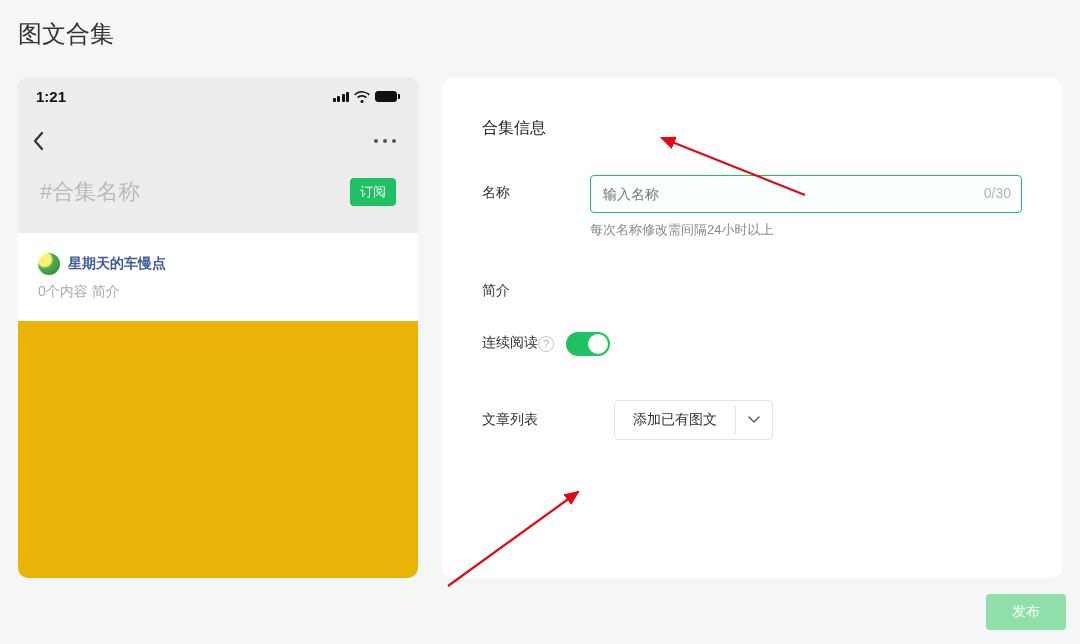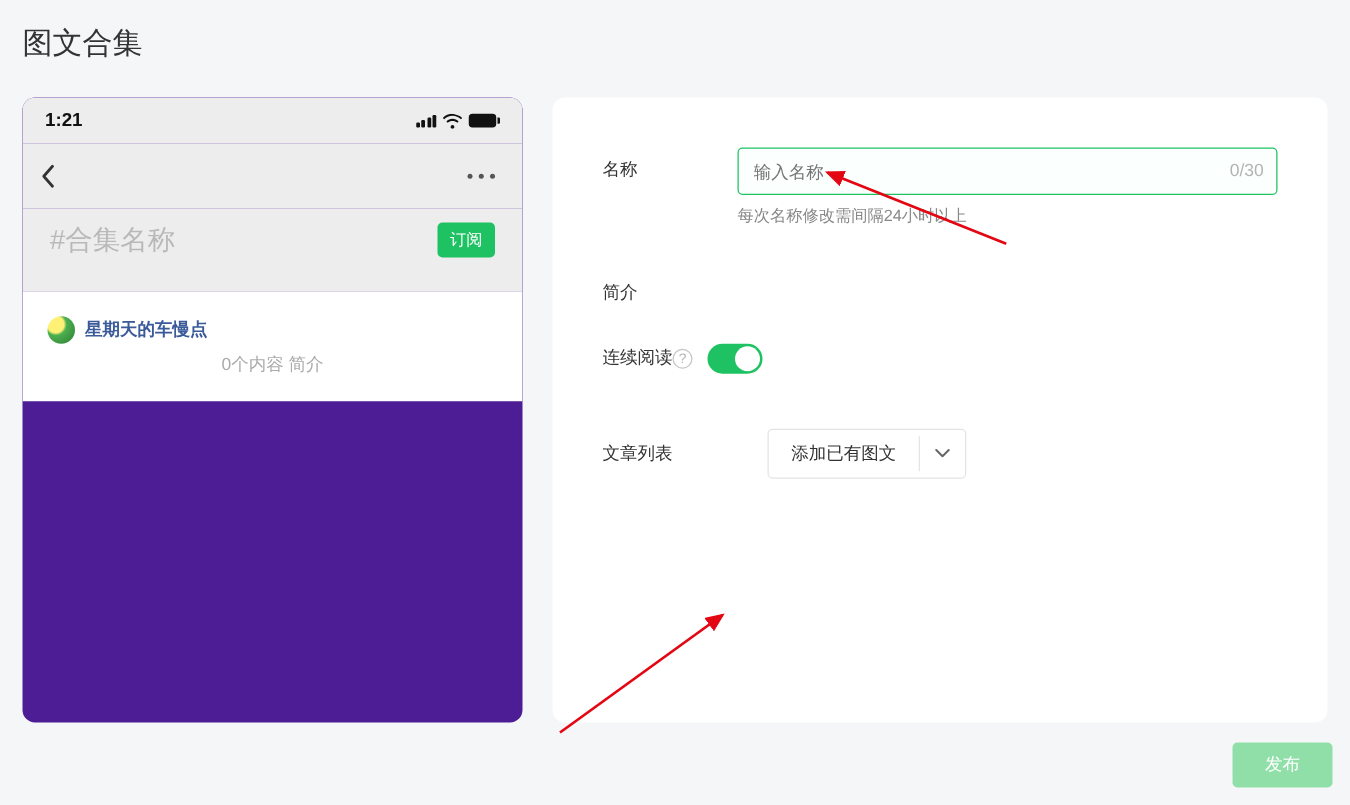--- a/index.html
+++ b/index.html
@@ -22,21 +22,21 @@
       font-weight: 400;
     }
     .content-wrap {
       display: flex;
       gap: 24px;
       padding: 28px 18px 0 18px;
     }
     
     .phone-preview {
       width: 400px;
-      background: #4c1d95;
+      background: #eab308;
       border-radius: 10px;
       flex-shrink: 0;
       overflow: hidden;
     }
     .phone-topbar {
       background: #ededee;
       padding: 10px 18px 10px 18px;
       display: flex;
       align-items: center;
       justify-content: space-between;
@@ -121,21 +121,20 @@
       color: #fff;
       font-size: 13px;
       border: none;
       border-radius: 4px;
       padding: 5px 10px;
       cursor: pointer;
     }
     .preview-body {
       padding: 20px 20px;
       background: #fff;
-      text-align: center;
     }
     .author-row {
       display: flex;
       align-items: center;
       gap: 8px;
       margin-bottom: 8px;
     }
     .avatar {
       width: 22px;
       height: 22px;
@@ -344,20 +343,21 @@
     <div class="preview-body">
       <div class="author-row">
         <span class="avatar"></span>
         <span class="author-name">星期天的车慢点</span>
       </div>
       <div class="meta-line">0个内容  简介</div>
     </div>
   </div>
 
   <div class="form-panel">
+    <div class="section-title">合集信息</div>
 
     <div class="form-row">
       <div class="form-label">名称</div>
       <div class="form-control">
         <div class="input-wrap">
           <input type="text" placeholder="输入名称" style="">
           <span class="char-count inline">0/30</span>
         </div>
         <div class="hint">每次名称修改需间隔24小时以上</div>
       </div>

